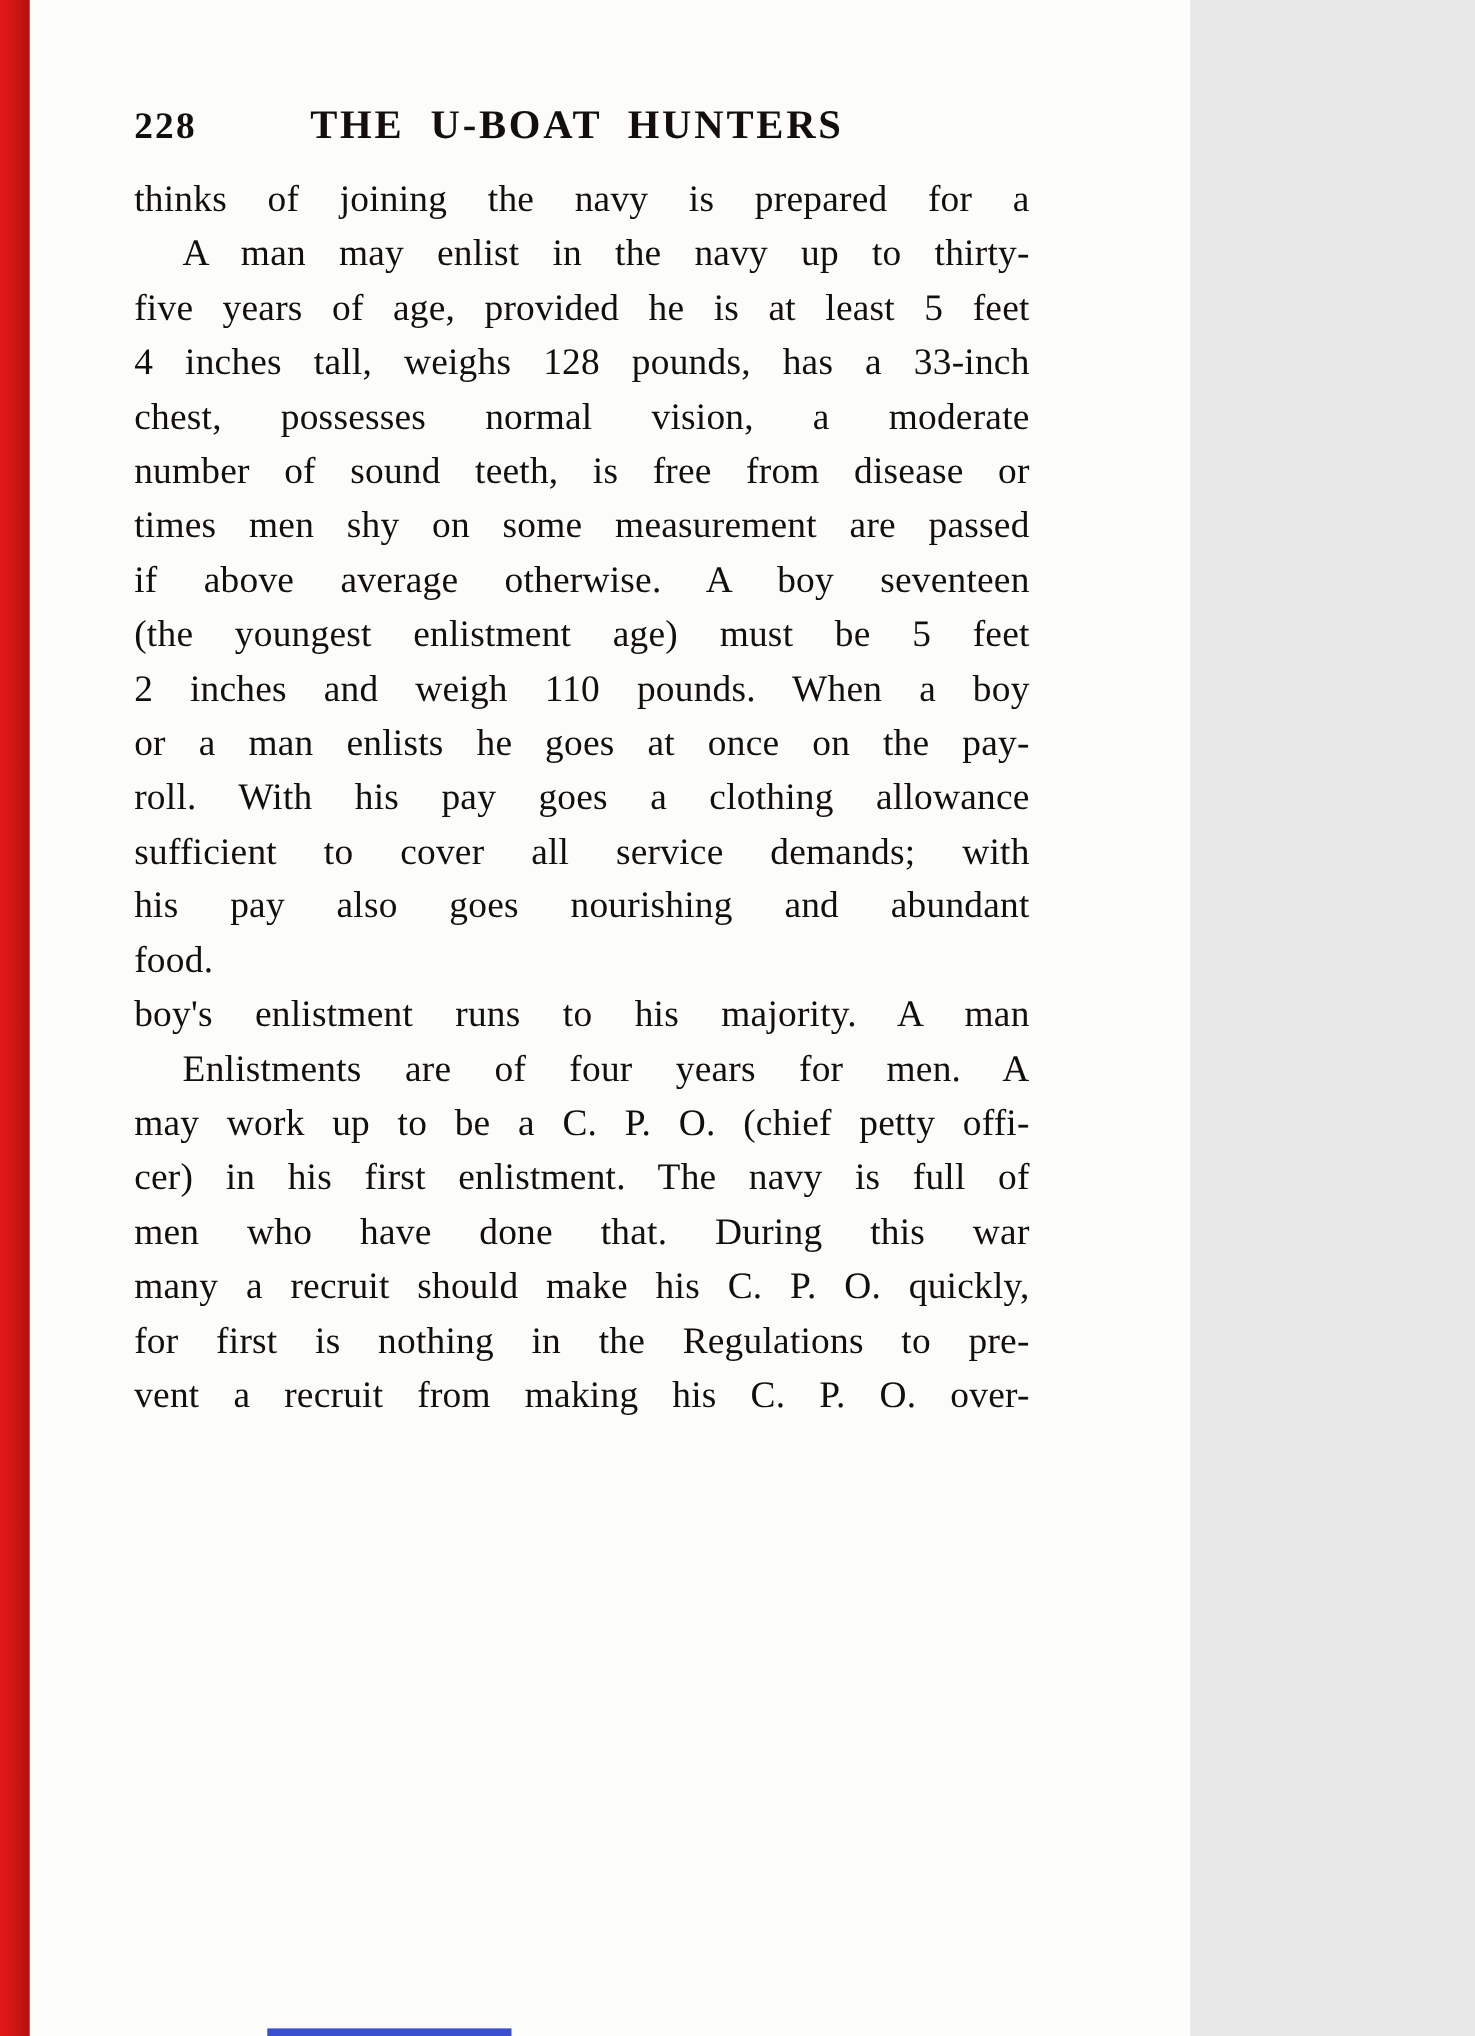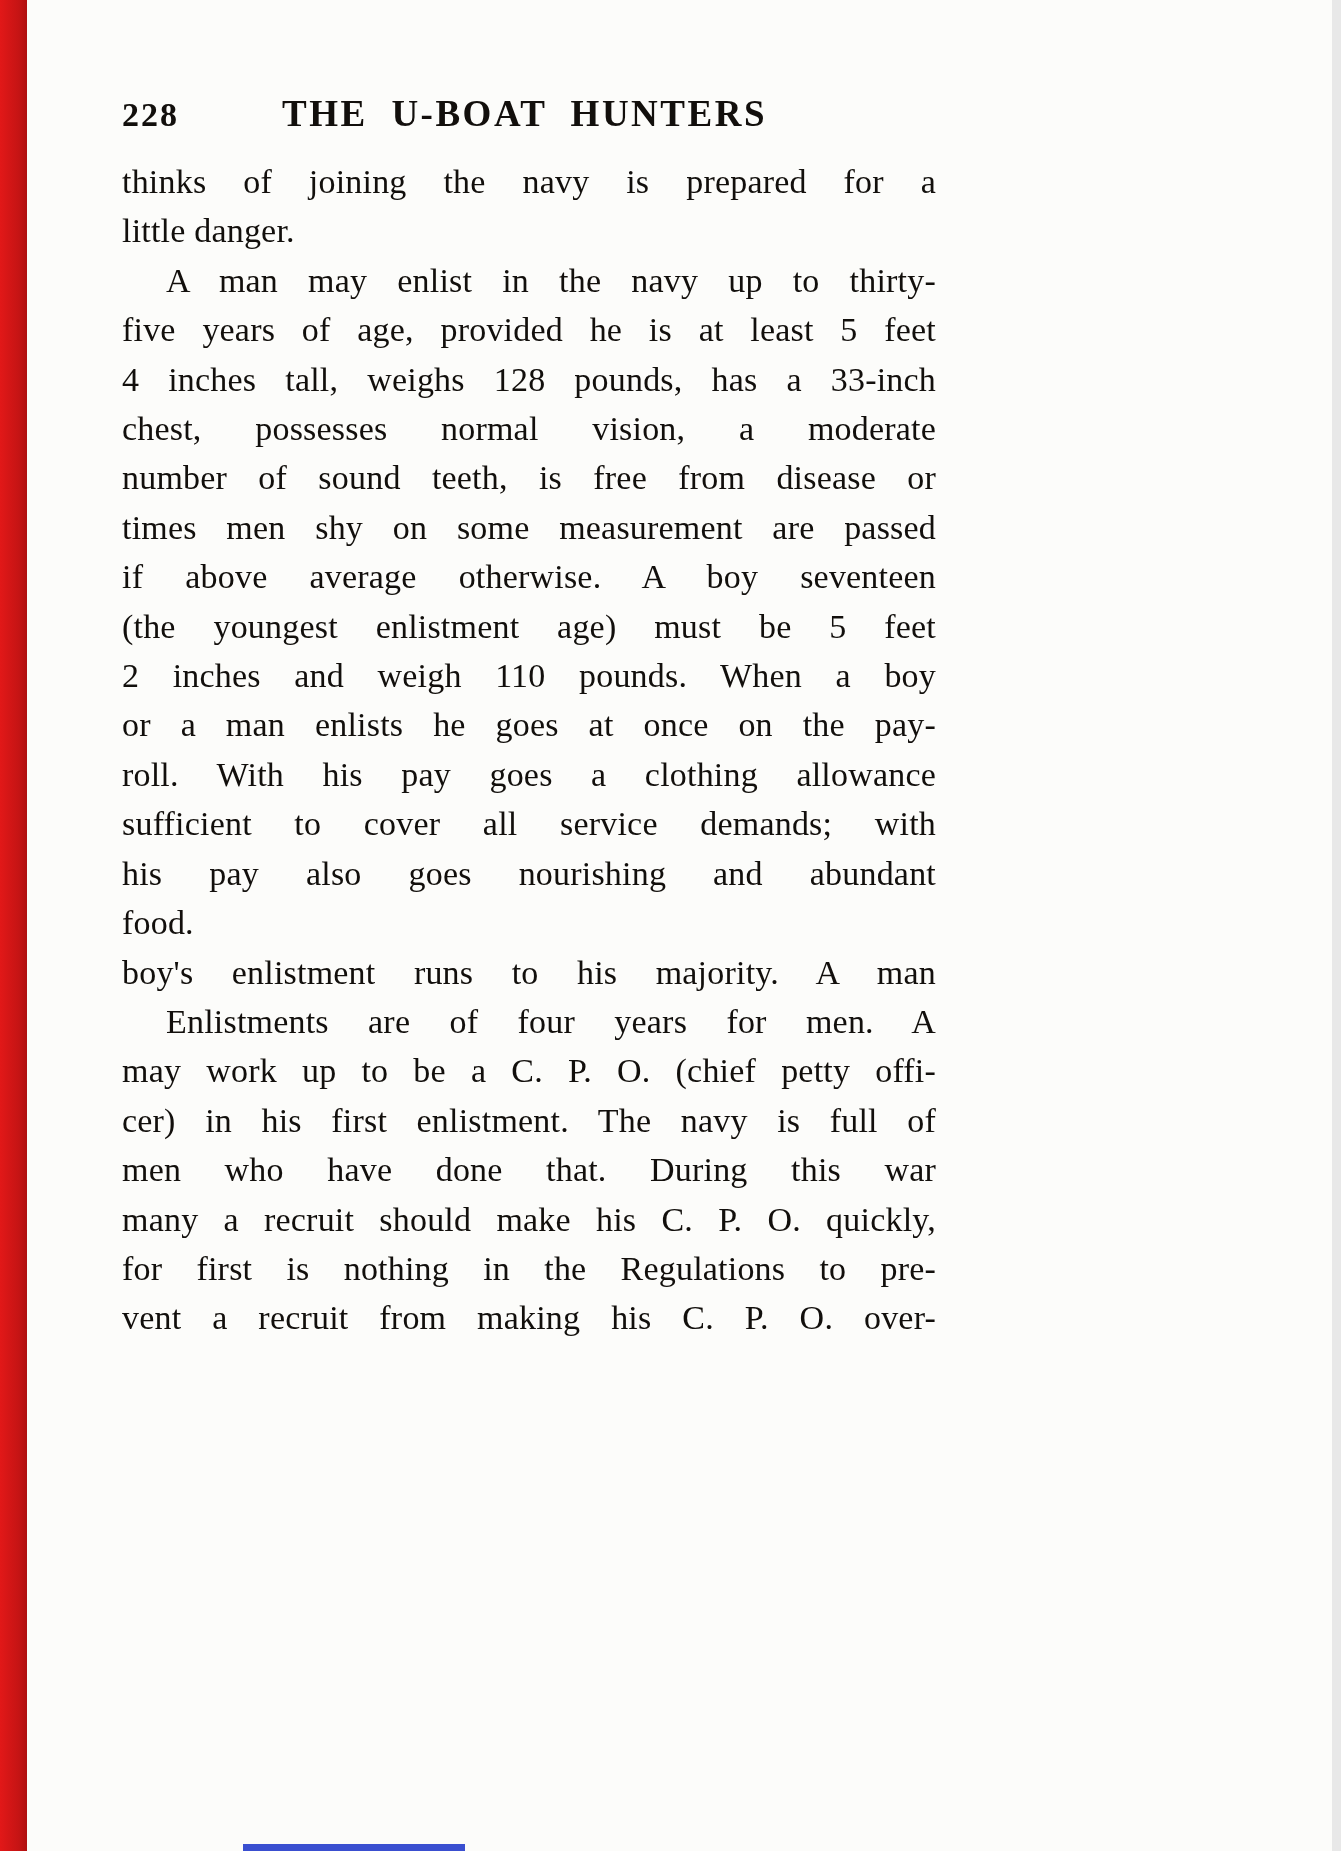--- a/index.html
+++ b/index.html
@@ -2,21 +2,21 @@
 <html style="--paper: #fcfcfa; --ink: #120f0c; --edge: #c51414; --mark: #3a4fd0;"><head>
 <meta charset="utf-8">
 <style>
   html, body {
     margin: 0;
     padding: 0;
     background: #e8e8e8;
   }
   .page {
     position: relative;
-    width: 1332px;
+    width: 1082px;
     height: 1851px;
     background: var(--paper, #fcfcfa);
     overflow: hidden;
     font-family: "Liberation Serif", "DejaVu Serif", serif;
     color: var(--ink, #120f0c);
   }
   .edge-band {
     position: absolute;
     left: 0;
     top: 0;
@@ -78,21 +78,20 @@
 <div class="page">
   <div class="edge-band"></div>
 
   <div class="content">
     <div class="header">
       <span class="pagenum">228</span>
       <span class="title">THE U-BOAT HUNTERS</span>
     </div>
     <div class="body-text">
         <div class="line">thinks of joining the navy is prepared for a</div>
-        <div class="line last">little danger.</div>
         <div class="line indent">A man may enlist in the navy up to thirty-</div>
         <div class="line">five years of age, provided he is at least 5 feet</div>
         <div class="line">4 inches tall, weighs 128 pounds, has a 33-inch</div>
         <div class="line">chest, possesses normal vision, a moderate</div>
         <div class="line">number of sound teeth, is free from disease or</div>
         <div class="line">times men shy on some measurement are passed</div>
         <div class="line">if above average otherwise.  A boy seventeen</div>
         <div class="line">(the youngest enlistment age) must be 5 feet</div>
         <div class="line">2 inches and weigh 110 pounds.  When a boy</div>
         <div class="line">or a man enlists he goes at once on the pay-</div>

